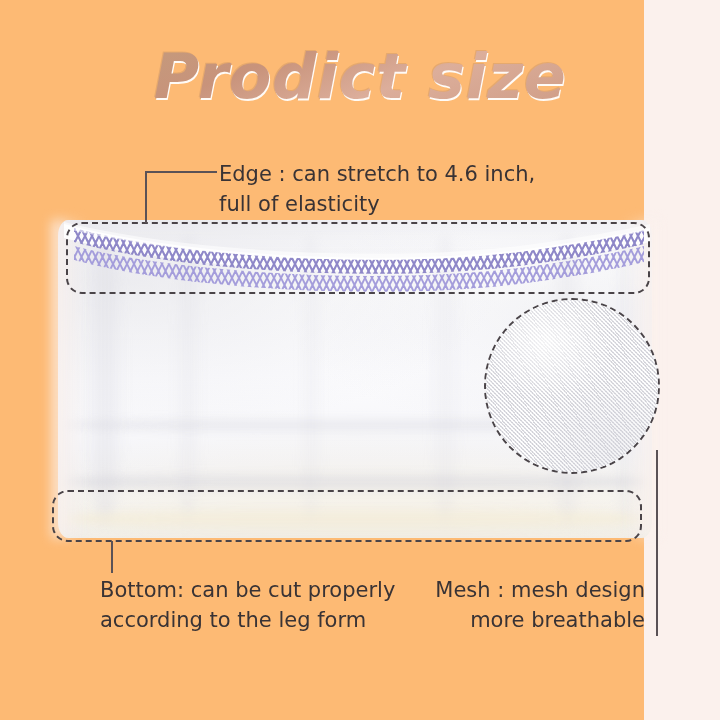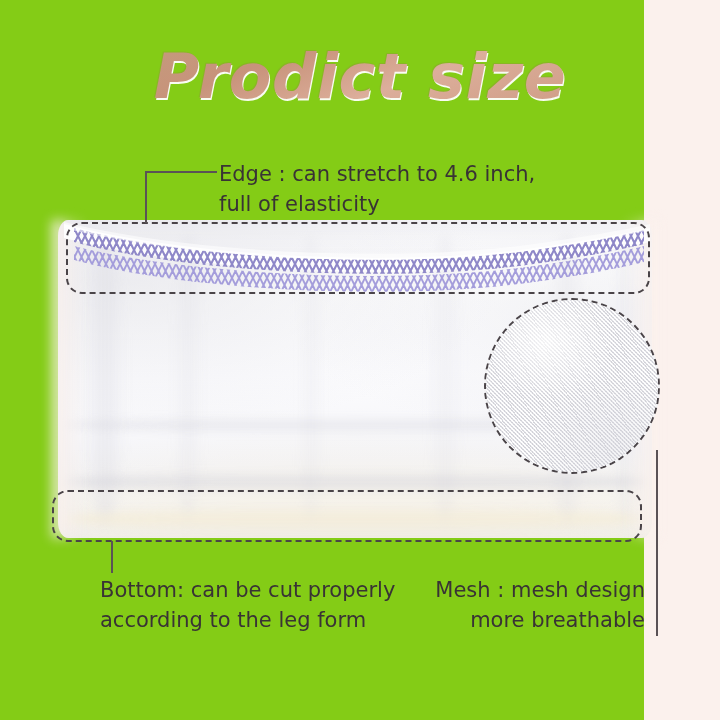--- a/index.html
+++ b/index.html
@@ -11,21 +11,21 @@
     height: 720px;
     overflow: hidden;
     font-family: "Liberation Sans", sans-serif;
     background: #fbf1ed;
   }
 
   #stage {
     position: relative;
     width: 644px;
     height: 720px;
-    background: #84cc16;
+    background: #fdba74;
   }
 
   
   #title-wrap {
     position: absolute;
     left: 0;
     top: 44px;
     width: 720px;
     text-align: center;
     pointer-events: none;

